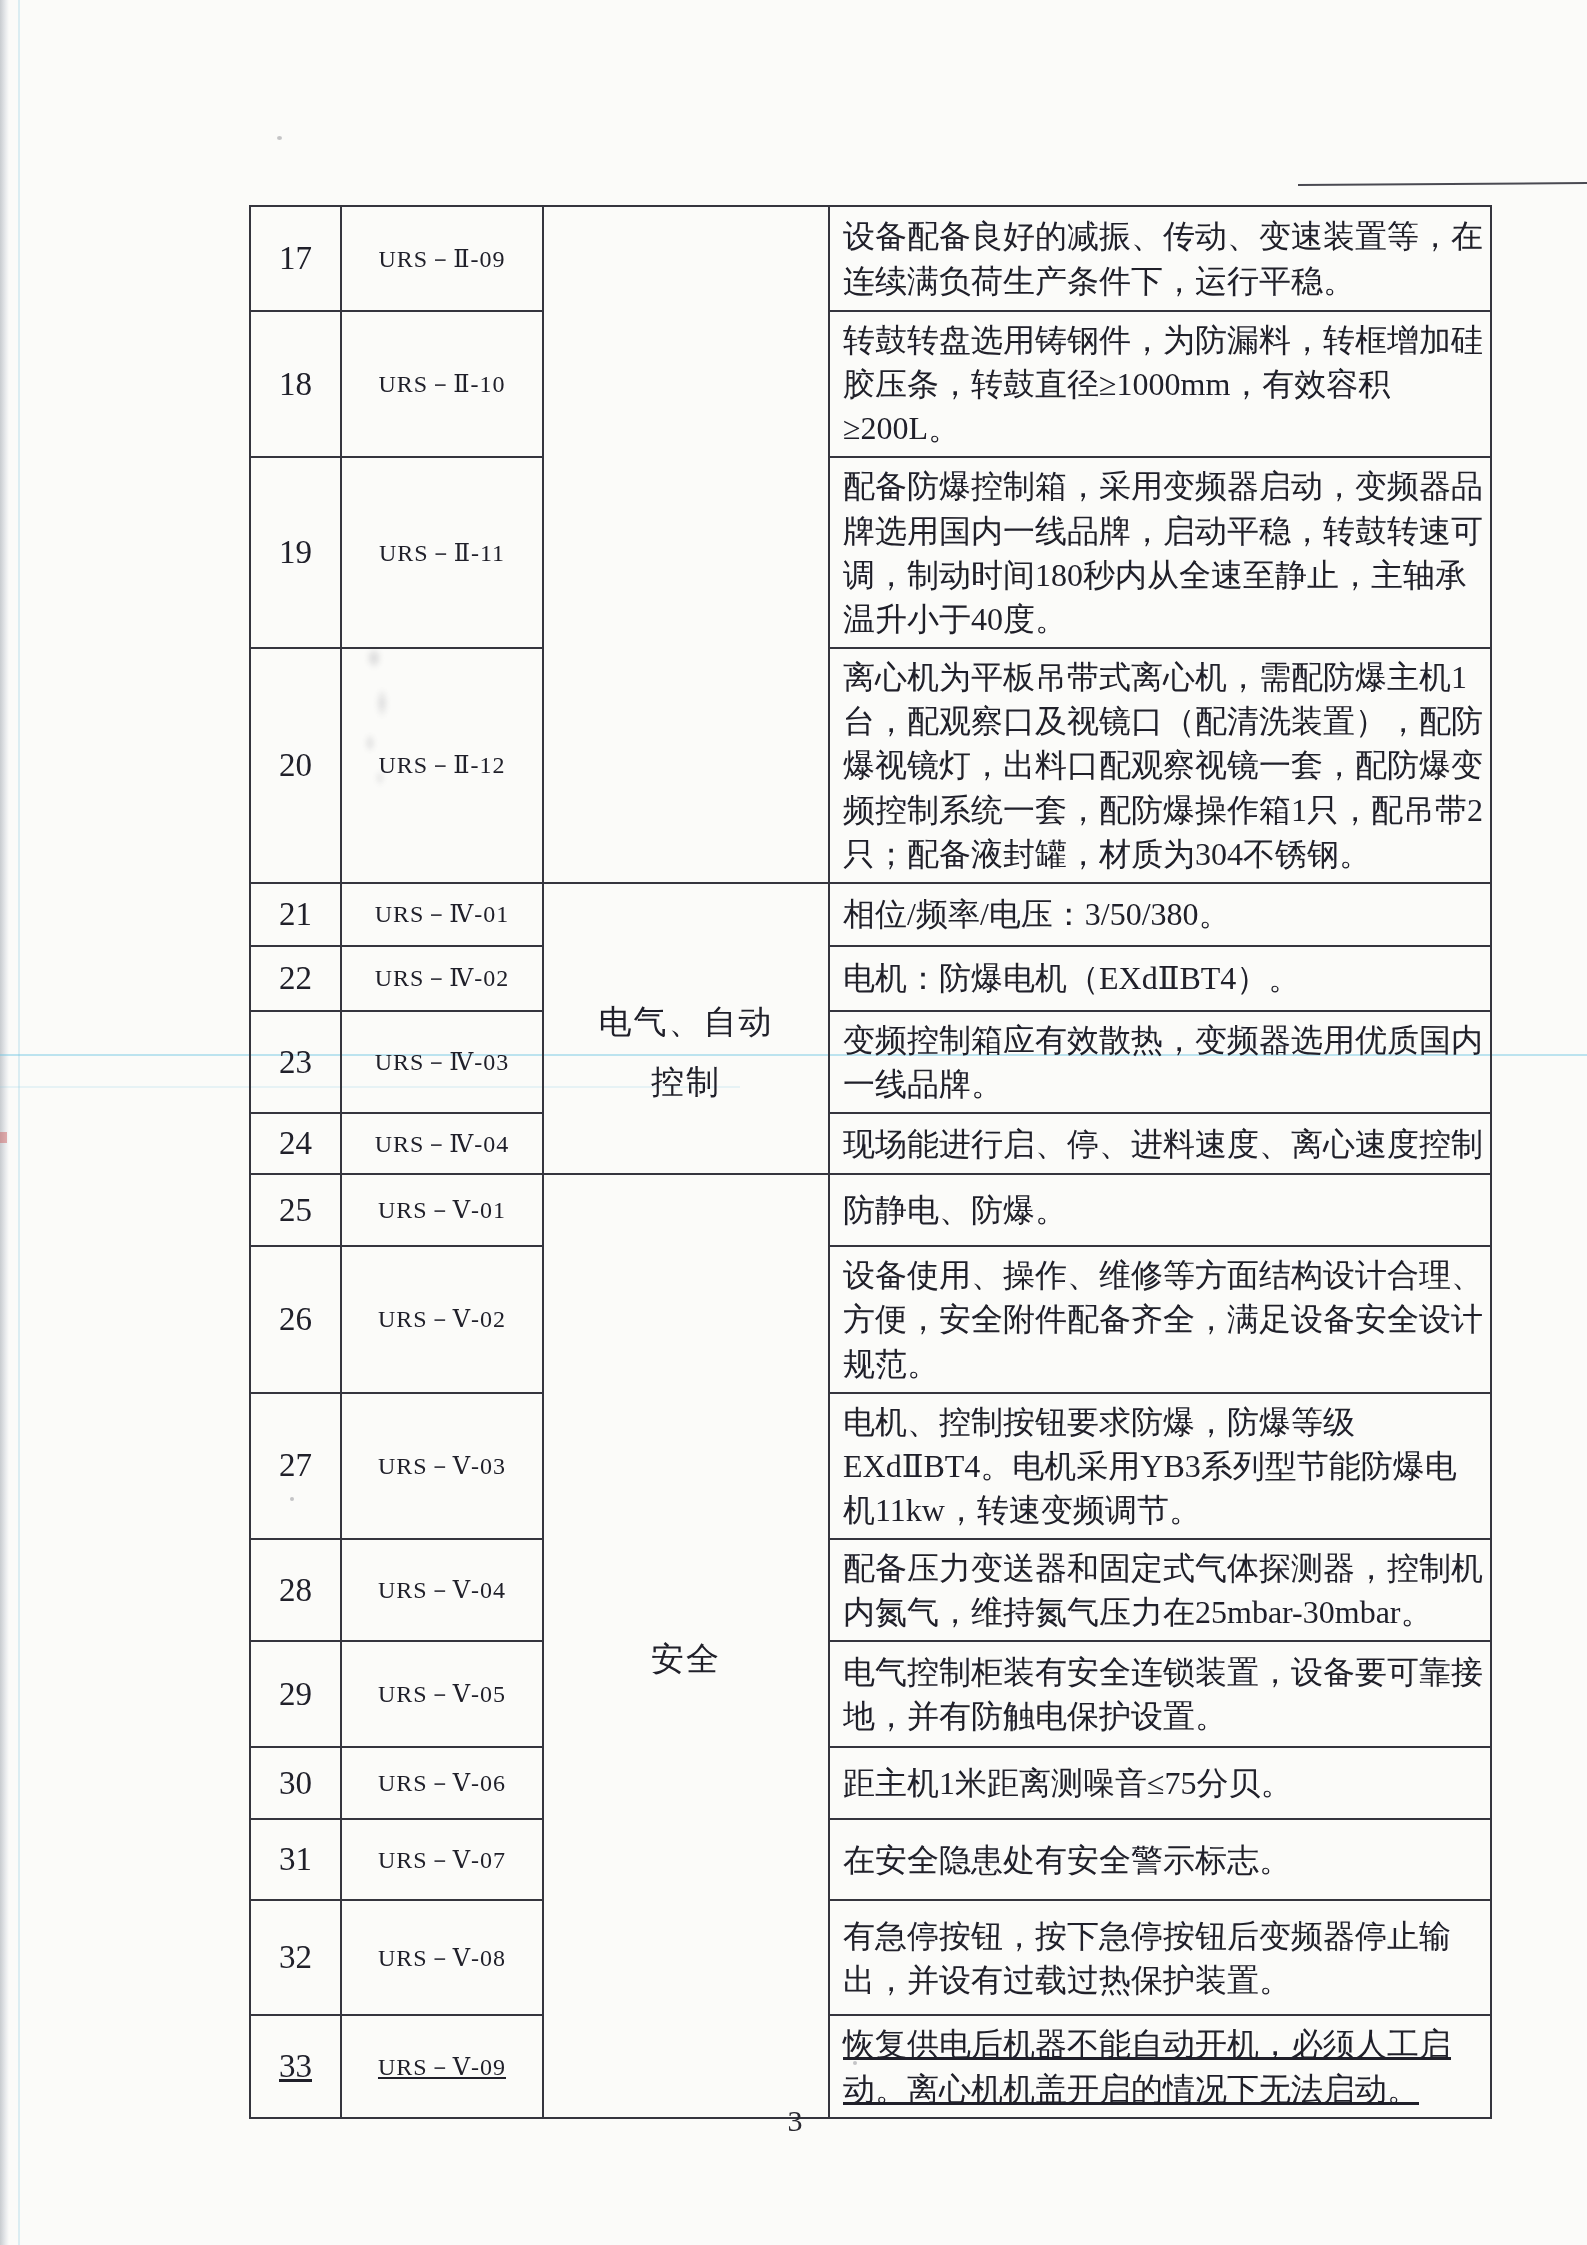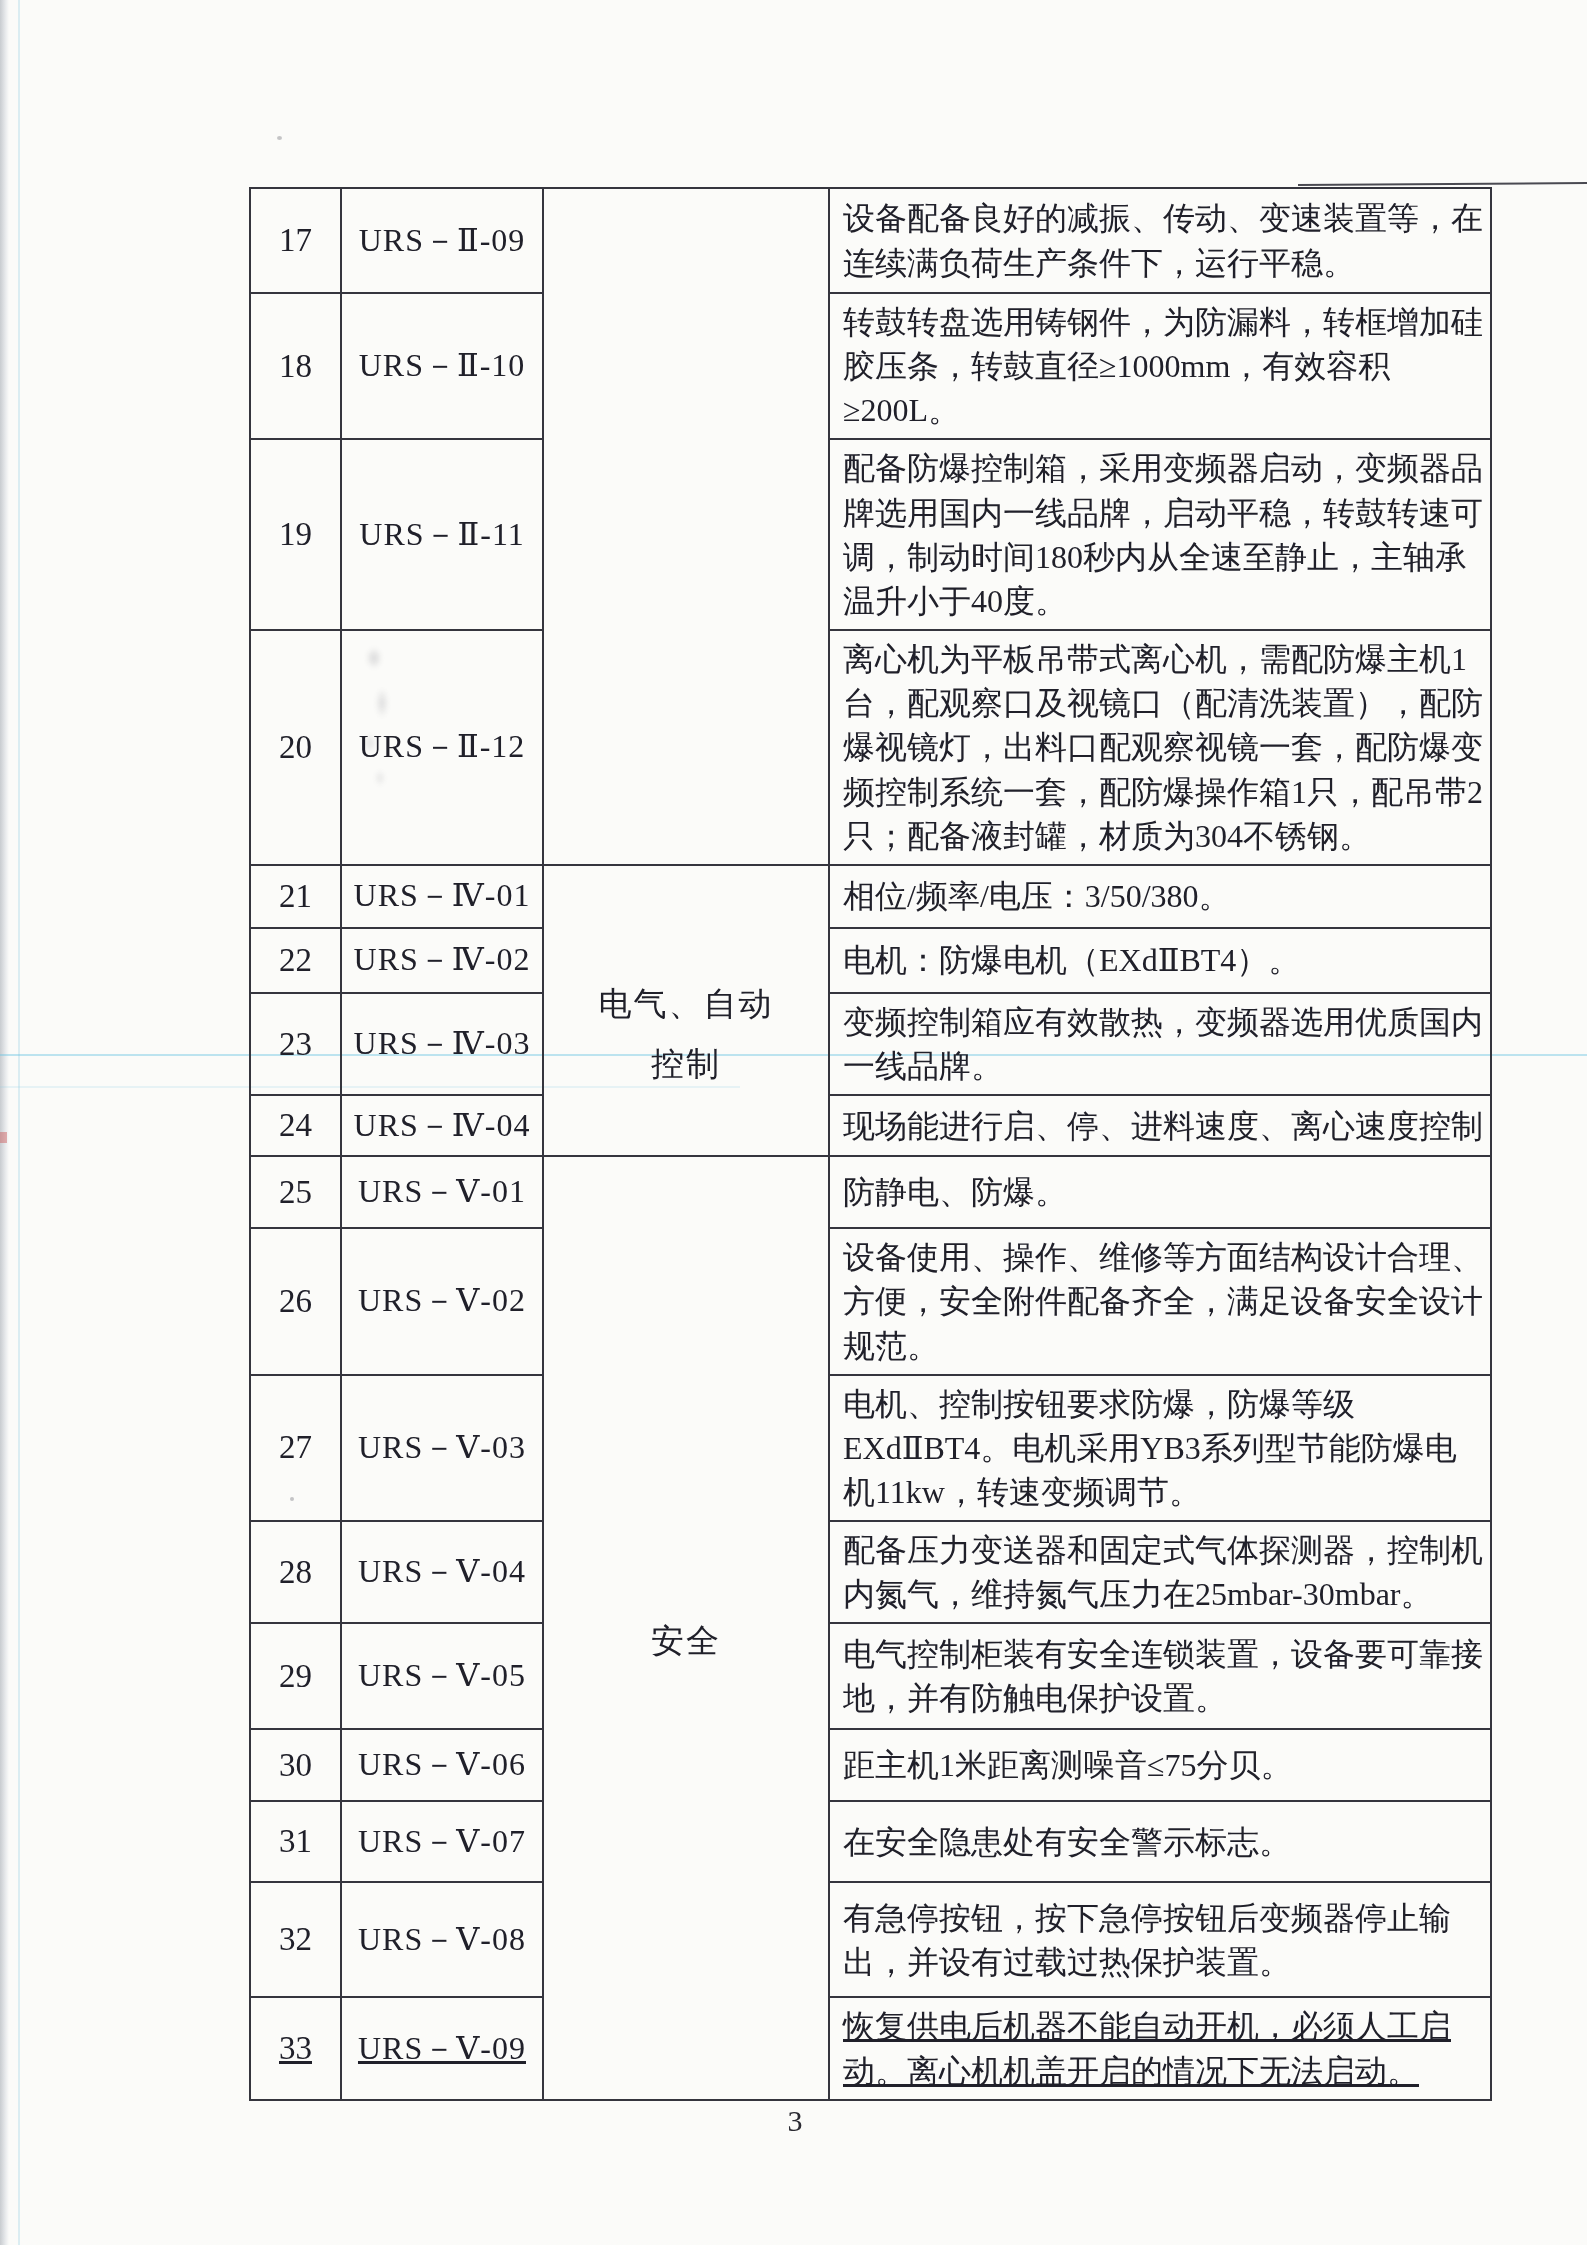--- a/index.html
+++ b/index.html
@@ -29,30 +29,30 @@
       radial-gradient(9px 14px at 18px 115px, rgba(120,120,128,.45), rgba(0,0,0,0) 70%),
       radial-gradient(8px 12px at 28px 150px, rgba(130,130,138,.4), rgba(0,0,0,0) 70%);}
   .red-tick{position:absolute;left:0;top:1132px;width:7px;height:11px;background:rgba(205,100,100,.5);}
   .speck{position:absolute;border-radius:50%;background:rgba(95,95,102,.35);}
   .sp1{left:277px;top:136px;width:5px;height:4px;}
   .sp2{left:853px;top:2061px;width:4px;height:4px;}
   .sp3{left:290px;top:1497px;width:4px;height:4px;}
 
   
   table.urs-table{
-    position:absolute;left:249px;top:187px;width:1241px;
+    position:absolute;left:249px;top:205px;width:1241px;
     border-collapse:collapse;table-layout:fixed;
   }
   .urs-table td{
     border:2px solid #35353e;
     vertical-align:middle;
     overflow:hidden;
   }
   .c-no{text-align:center;font-size:33px;}
-  .c-code{text-align:center;font-size:32px;letter-spacing:1px;white-space:nowrap;}
+  .c-code{text-align:center;font-size:24px;letter-spacing:1px;white-space:nowrap;}
   .c-cat{text-align:center;font-size:33px;letter-spacing:2px;}
   .c-cat .cat-line{line-height:1.82;}
   .cat-elec{padding-top:48px;vertical-align:top;}
   .cat-safe{padding-top:28px;}
   .c-desc{
     font-size:32px;line-height:1.38;
     padding:6px 6px 6px 13px;
     text-align:left;
     border-radius:6px;
   }

